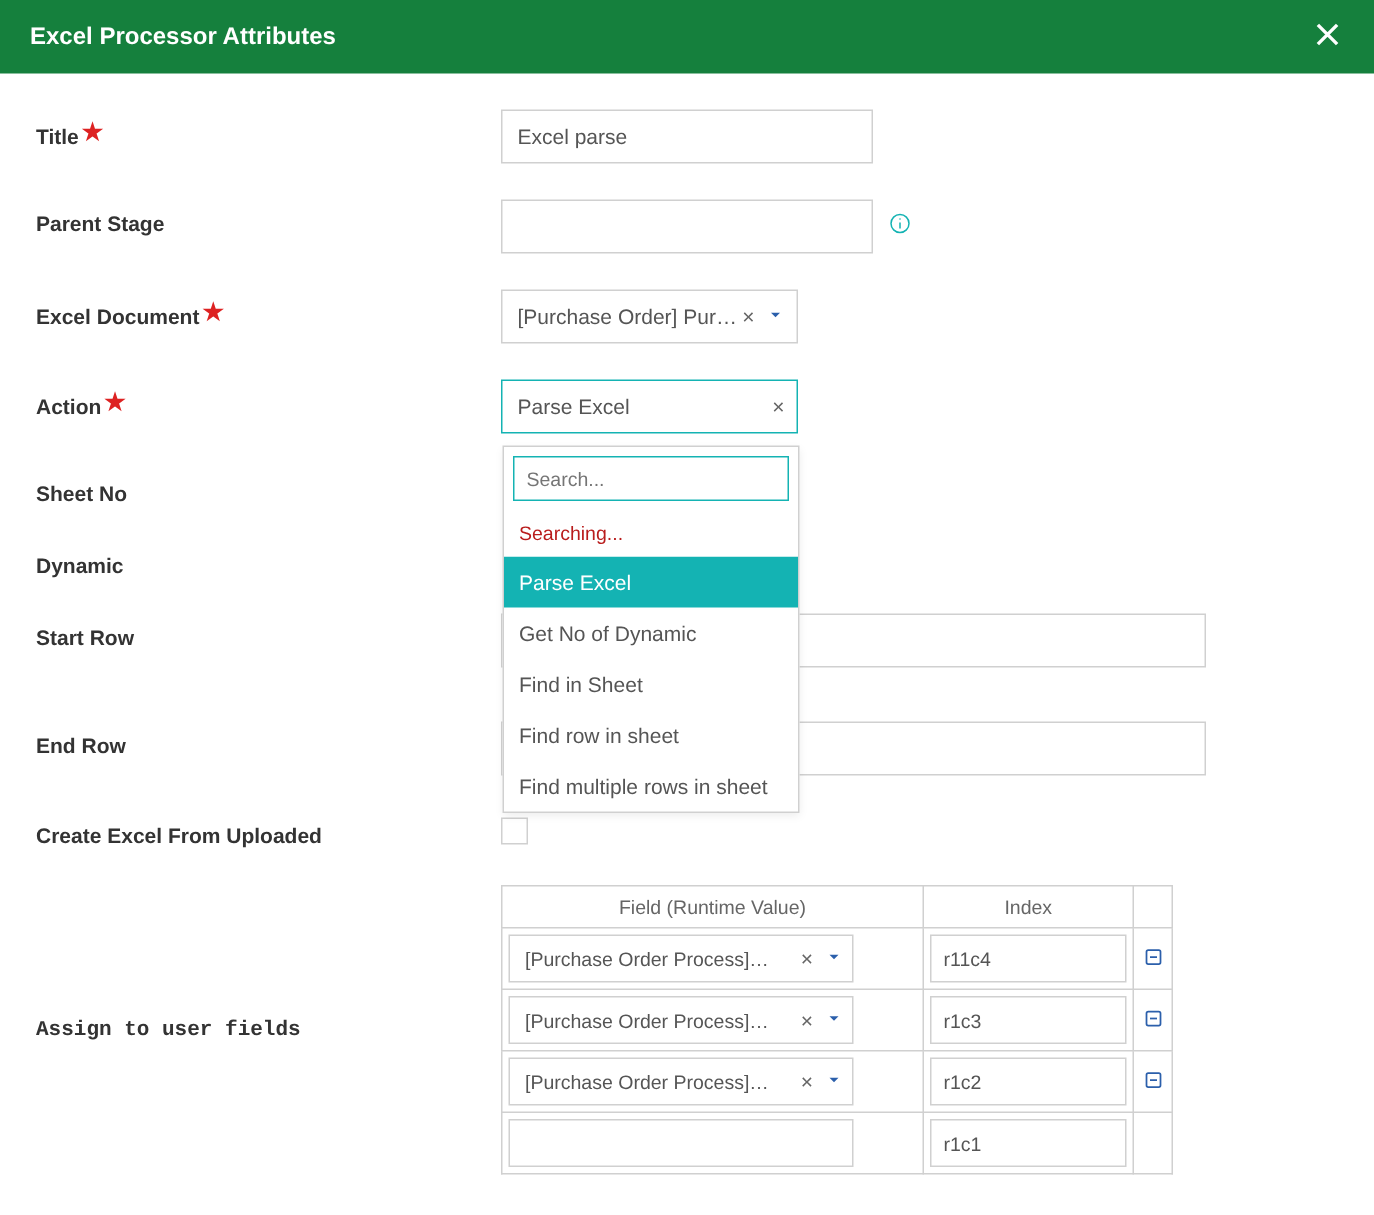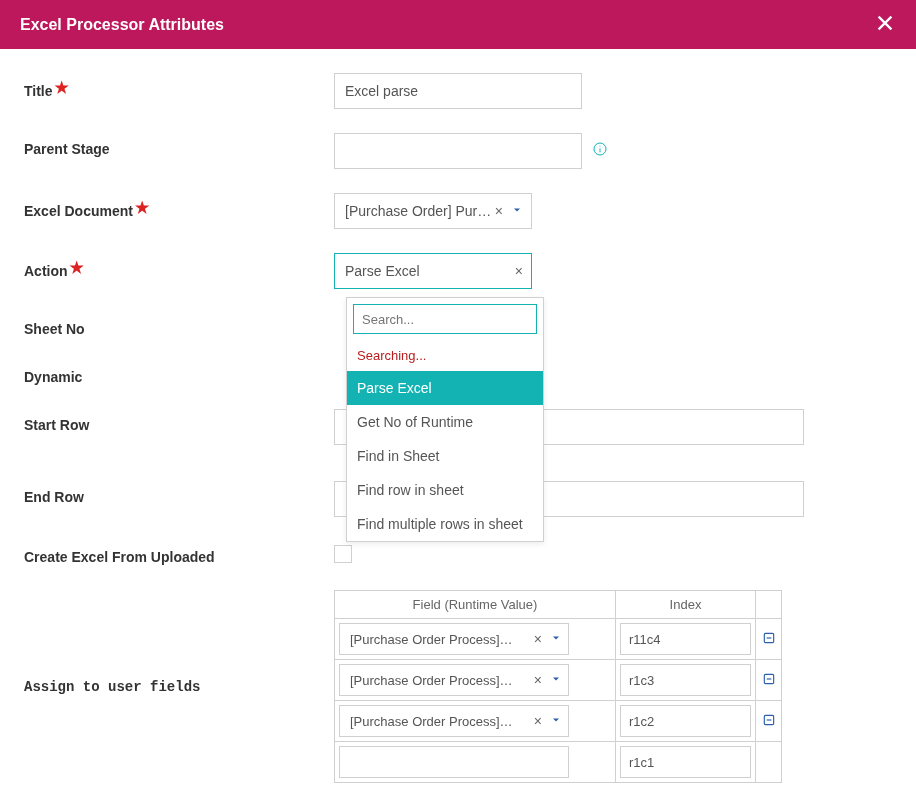--- a/index.html
+++ b/index.html
@@ -1,17 +1,17 @@
 <!DOCTYPE html>
 <html><head>
 <meta charset="utf-8">
 <style>
 * { box-sizing: border-box; margin: 0; padding: 0; }
 body { font-family: -apple-system, BlinkMacSystemFont, "Segoe UI", Arial, sans-serif; font-size: 14px; color: #333; background: #fff; width: 916px; }
-.header { background: #be185d; color: #fff; padding: 12px 20px; display: flex; justify-content: space-between; align-items: center; }
+.header { background: #15803d; color: #fff; padding: 12px 20px; display: flex; justify-content: space-between; align-items: center; }
 .header h1 { font-size: 16px; font-weight: 600; }
 .close-btn { cursor: pointer; color: #fff; }
 .close-btn svg { width: 22px; height: 22px; stroke: #fff; stroke-width: 2.5; }
 .form-body { padding: 24px; }
 .row { display: flex; align-items: flex-start; margin-bottom: 24px; }
 .label { width: 310px; font-size: 14px; color: #333; font-weight: 600; padding-top: 8px; }
 .req { color: #d22; margin-left: 2px; font-size: 16px; position: relative; top: -3px; }
 .field { flex: 0 0 248px; position: relative; }
 .field-wide { flex: 0 0 470px; }
 input[type="text"].txt { width: 100%; height: 36px; padding: 0 10px; border: 1px solid #d0d0d0; font-size: 14px; color: #555; outline: none; }
@@ -19,21 +19,21 @@
 .select-box.focused { border: 1.5px solid #14b3b3; }
 .select-text { white-space: nowrap; overflow: hidden; text-overflow: ellipsis; flex: 1; }
 .select-actions { display: flex; align-items: center; gap: 8px; }
 .clear-x { font-size: 14px; color: #666; cursor: pointer; }
 .chev { display: inline-block; }
 .chev svg { width: 12px; height: 12px; fill: #2b5fab; }
 .info-icon { margin-left: 10px; display: inline-flex; align-items: center; margin-top: 8px; }
 .info-icon svg { width: 16px; height: 16px; stroke: #14b3b3; fill: none; stroke-width: 1.5; }
 .checkbox { width: 18px; height: 18px; border: 1px solid #d0d0d0; display: inline-block; margin-top: 4px; cursor: pointer; }
 
-.dropdown { position: absolute; top: 44px; left: 12px; width: 198px; background: #fff; border: 1px solid #d0d0d0; z-index: 20; box-shadow: 0 2px 6px rgba(0,0,0,0.08); }
+.dropdown { position: absolute; top: 44px; left: 1px; width: 198px; background: #fff; border: 1px solid #d0d0d0; z-index: 20; box-shadow: 0 2px 6px rgba(0,0,0,0.08); }
 .dropdown .search-wrap { padding: 6px; }
 .dropdown input.search { width: 100%; height: 30px; border: 1px solid #14b3b3; padding: 0 8px; font-size: 13px; outline: none; color: #888; }
 .dropdown .searching { padding: 8px 10px; color: #b91c1c; font-size: 13px; }
 .dropdown .opts { max-height: 180px; overflow-y: auto; position: relative; }
 .dropdown .opt { padding: 9px 10px; font-size: 14px; color: #555; cursor: pointer; }
 .dropdown .opt.sel { background: #14b3b3; color: #fff; }
 .dropdown .opts::-webkit-scrollbar { width: 10px; }
 .dropdown .opts::-webkit-scrollbar-thumb { background: #bbb; border-radius: 4px; }
 .dropdown .opts::-webkit-scrollbar-track { background: #eee; }
 
@@ -107,21 +107,21 @@
           <span class="clear-x">×</span>
         </span>
       </div>
       <div class="dropdown">
         <div class="search-wrap">
           <input type="text" class="search" placeholder="Search..." style="">
         </div>
         <div class="searching">Searching...</div>
         <div class="opts" id="opts-list">
             <div class="opt sel">Parse Excel</div>
-            <div class="opt">Get No of Runtime</div>
+            <div class="opt">Get No of Dynamic</div>
             <div class="opt">Find in Sheet</div>
             <div class="opt">Find row in sheet</div>
             <div class="opt">Find multiple rows in sheet</div>
           </div>
       </div>
     </div>
   </div>
 
   <div class="row">
     <div class="label">Sheet No</div>

